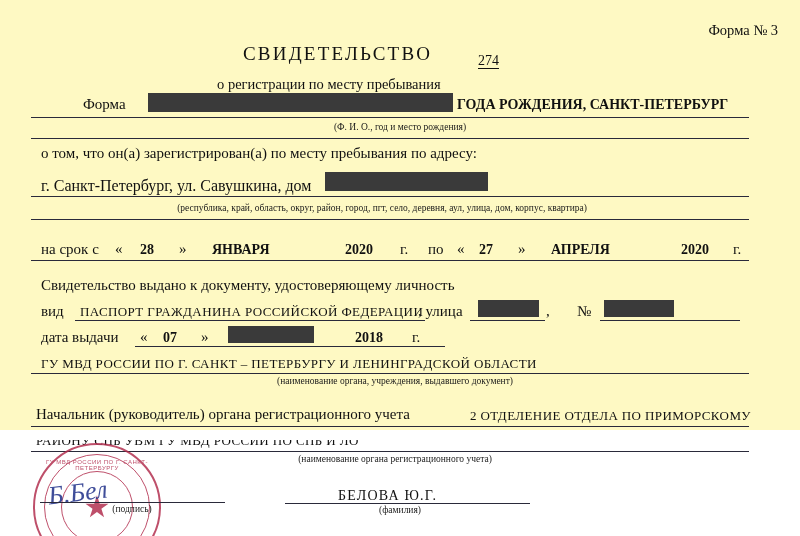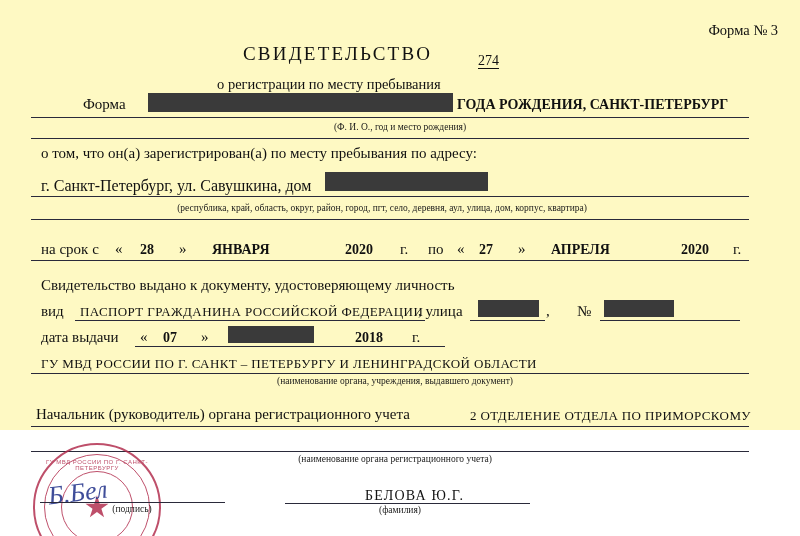--- a/index.html
+++ b/index.html
@@ -206,32 +206,33 @@
   <div class="line" style="left:135px; top:346px; width:310px;"></div>
 
   <div class="txt small-caps-val" style="left:41px; top:356px;">ГУ  МВД  РОССИИ  ПО  Г. САНКТ – ПЕТЕРБУРГУ  И  ЛЕНИНГРАДСКОЙ ОБЛАСТИ</div>
   <div class="line" style="left:31px; top:373px; width:718px;"></div>
   <div class="caption" style="left:215px; top:376px; width:360px;">(наименование органа, учреждения, выдавшего документ)</div>
 
   <div class="txt lbl" style="left:36px; top:406px;">Начальник (руководитель) органа регистрационного учета</div>
   <div class="txt small-caps-val" style="left:470px; top:408px;">2 ОТДЕЛЕНИЕ ОТДЕЛА  ПО ПРИМОРСКОМУ</div>
   <div class="line" style="left:31px; top:426px; width:718px;"></div>
 
+  <div class="txt small-caps-val" style="left:36px; top:433px;">РАЙОНУ СПБ УВМ  ГУ  МВД  РОССИИ  ПО СПБ  И  ЛО</div>
   <div class="line" style="left:31px; top:451px; width:718px;"></div>
   <div class="caption" style="left:215px; top:454px; width:360px;">(наименование органа регистрационного учета)</div>
 
   <div class="stamp" style="left:33px; top:443px;">
     <div class="stamp-text-top">ГУ МВД РОССИИ ПО Г. САНКТ-ПЕТЕРБУРГУ</div>
     <div class="stamp-inner"></div>
     <div class="stamp-eagle">★</div>
 
   </div>
 
   <div class="signature" style="left:48px; top:478px;">Б.Бел</div>
   <div class="line" style="left:40px; top:502px; width:185px;"></div>
   <div class="caption" style="left:82px; top:504px; width:100px;">(подпись)</div>
 
-  <div class="txt sig-name" style="left:338px; top:488px;margin-left:27px;">БЕЛОВА Ю.Г.</div>
+  <div class="txt sig-name" style="left:338px; top:488px;">БЕЛОВА Ю.Г.</div>
   <div class="line" style="left:285px; top:503px; width:245px;"></div>
   <div class="caption" style="left:340px; top:505px; width:120px;">(фамилия)</div>
 
   <div class="page-edge-bottom"></div>
 </div>
 
 </body></html>

